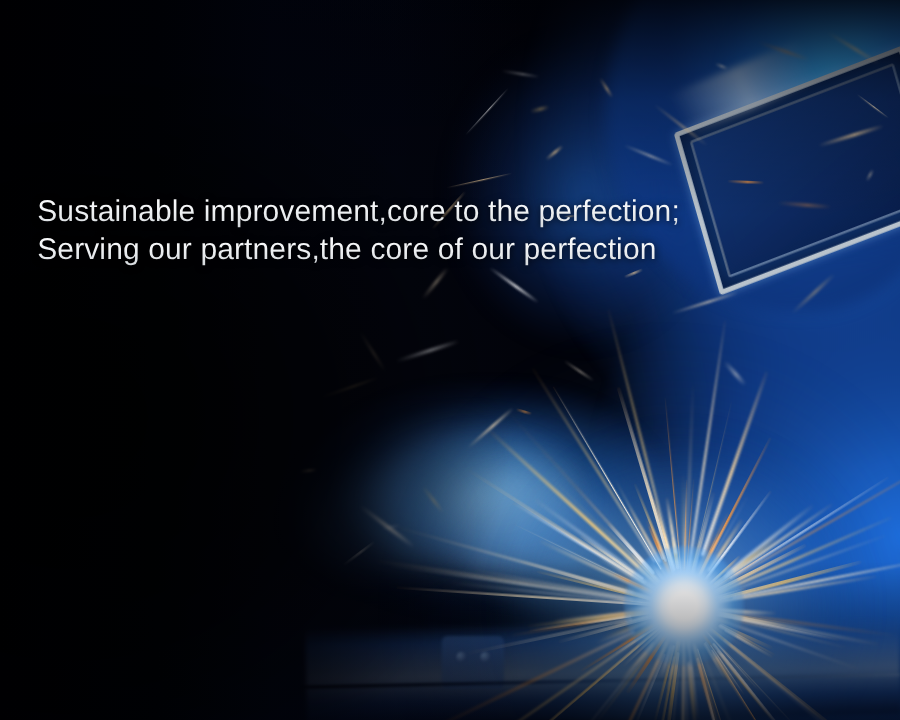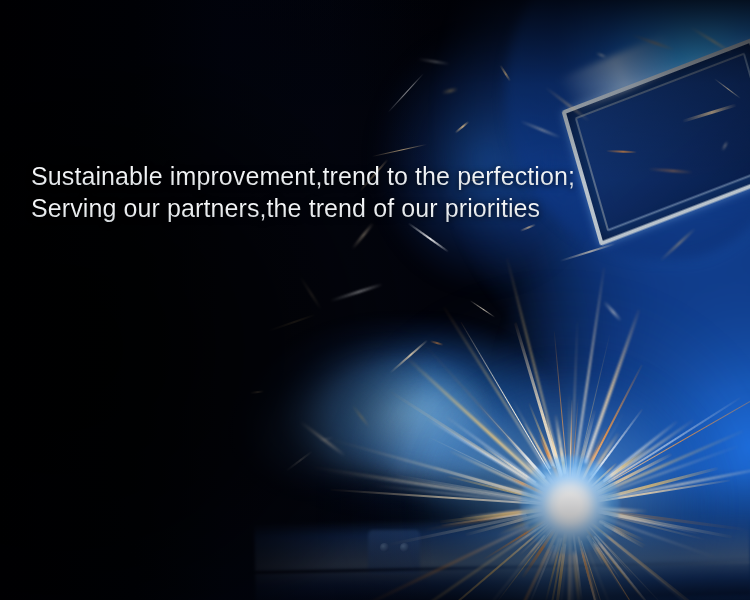--- a/index.html
+++ b/index.html
@@ -558,17 +558,17 @@
         <div class="streak" style="left: 286px; top: 470px; width: 33.105px; height: 1.6469px; transform: rotate(-36.9896deg); opacity: 0.36; background: linear-gradient(90deg, rgba(255, 255, 255, 0), rgb(255, 244, 223) 55%, rgba(255, 140, 30, 0)); filter: blur(0.4px);"></div>
         <div class="streak" style="left: 604px; top: 300px; width: 25.9914px; height: 2.7422px; transform: rotate(48.5674deg); opacity: 0.49; background: linear-gradient(90deg, rgba(255, 255, 255, 0), rgb(255, 244, 223) 55%, rgba(255, 140, 30, 0)); filter: blur(1.21px);"></div>
         <div class="streak" style="left: 660px; top: 260px; width: 48.3358px; height: 1.74186px; transform: rotate(-42.7437deg); opacity: 0.49; background: linear-gradient(90deg, rgba(255, 255, 255, 0), rgb(255, 210, 122) 55%, rgba(255, 140, 30, 0)); filter: blur(1.15px);"></div>
       </div>
 
     <div class="bg-vignette"></div>
     <div class="grade"></div>
   </div>
 
   <div class="copy">
-    <p class="en-line">Sustainable improvement,trend to the perfection;</p>
-    <p class="en-line">Serving our partners,the trend of our priorities</p>
+    <p class="en-line">Sustainable improvement,core to the perfection;</p>
+    <p class="en-line">Serving our partners,the core of our perfection</p>
   </div>
 
 </div>
 
 </body></html>

